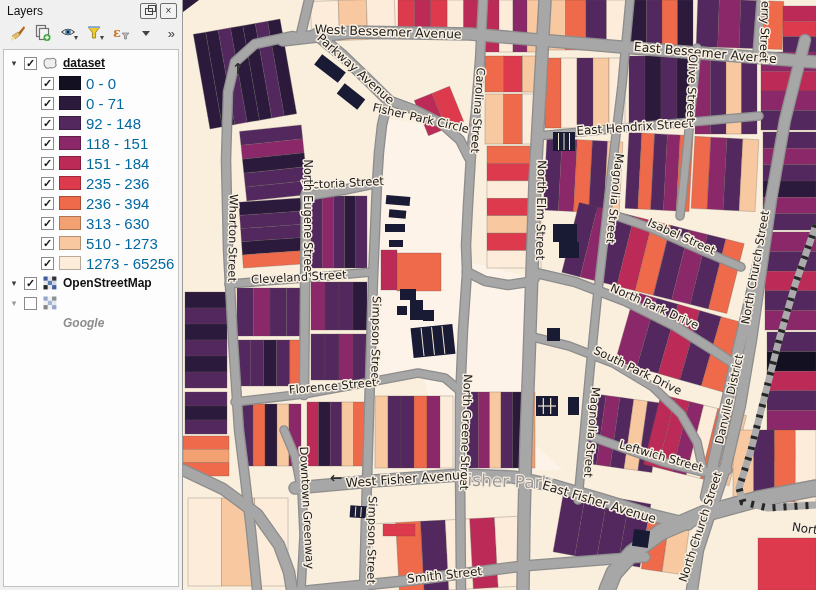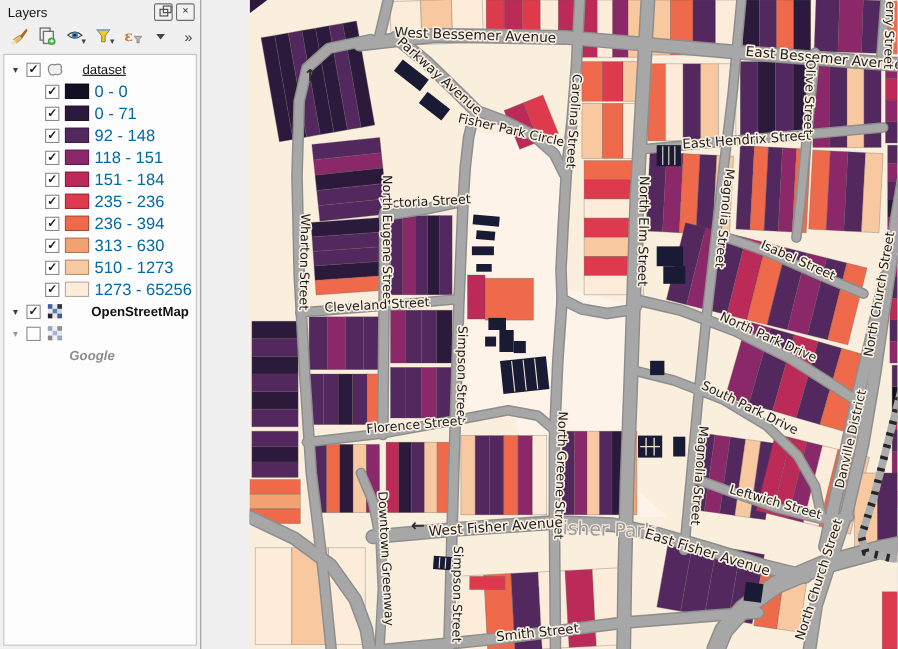--- a/index.html
+++ b/index.html
@@ -1,36 +1,36 @@
 <!DOCTYPE html>
 <html><head>
 <meta charset="utf-8">
 <style>
   html,body{margin:0;padding:0;background:#ddd;}
-  .app{display:flex;width:816px;height:590px;overflow:hidden;background:#f0f0f0;font-family:"Liberation Sans",sans-serif;gap:44px;}
+  .app{display:flex;width:816px;height:590px;overflow:hidden;background:#f0f0f0;font-family:"Liberation Sans",sans-serif;}
   
   .panel{width:183px;min-width:183px;background:#f0f0f0;border-right:1px solid #9a9a9a;position:relative;box-sizing:border-box;}
   .panel-header{display:flex;justify-content:space-between;align-items:center;padding:3px 5px 1px 7px;}
   .panel-title{font-size:12px;color:#111;}
   .wbtns{display:flex;gap:3px;}
   .wbtn{width:15px;height:14px;border:1px solid #6e6e6e;border-radius:2px;background:#f2f2f2;display:flex;align-items:center;justify-content:center;color:#333;font-size:10px;line-height:1;}
   .restore-glyph{width:6px;height:5px;border:1px solid #444;position:relative;background:#f2f2f2;}
   .restore-glyph::before{content:"";position:absolute;left:2px;top:-4px;width:6px;height:5px;border:1px solid #444;}
   .toolbar{display:flex;align-items:center;gap:8px;padding:4px 6px 6px 8px;}
   .ticon{height:18px;display:flex;align-items:flex-end;}
   .overflow{margin-left:auto;color:#3c3c3c;font-size:13px;letter-spacing:-1px;padding-right:2px;}
   .tree{position:absolute;top:49px;left:3px;right:3px;bottom:3px;background:#fdfdfd;border:1px solid #c2c2c2;overflow:hidden;padding-top:3px;}
   .trow{display:flex;align-items:center;height:20px;gap:5px;padding-left:5px;white-space:nowrap;}
   .trow.cls{padding-left:37px;}
   .tri{color:#3c3c3c;font-size:9px;width:10px;text-align:center;}
   .cb{width:13px;height:13px;min-width:13px;border:1px solid #8a8a8a;background:#fff;display:flex;align-items:center;justify-content:center;font-size:11px;font-weight:700;color:#1a1a1a;box-sizing:border-box;line-height:1;}
   .sw{width:22px;height:14px;min-width:22px;border:1px solid rgba(0,0,0,.28);box-sizing:border-box;}
   .lyr-label{font-size:12px;color:#111;}
-  .lyr-label.b{font-weight:700;margin-left:20px;}
-  .lyr-label.bu{font-weight:400;text-decoration:underline;margin-left:12px;}
+  .lyr-label.b{font-weight:700;}
+  .lyr-label.bu{font-weight:700;text-decoration:underline;}
   .lyr-label.muted{color:#8d8d8d;font-style:italic;font-weight:700;margin-top:40px;}
   .cls-label{font-size:15px;color:#0369a1;}
   
   .mapwrap{position:relative;width:633px;height:590px;}
   svg{display:block;}
   text.street{font-family:"DejaVu Sans",sans-serif;fill:#1b1b1b;paint-order:stroke;stroke:#faf0e2;stroke-width:3px;stroke-linejoin:round;}
   text.poi{font-family:"DejaVu Sans",sans-serif;fill:#9b9b9b;paint-order:stroke;stroke:#f7ecdd;stroke-width:2px;}
   text.arrow{font-family:"DejaVu Sans",sans-serif;fill:#2e2e2e;font-weight:bold;}
 </style>
 </head>

